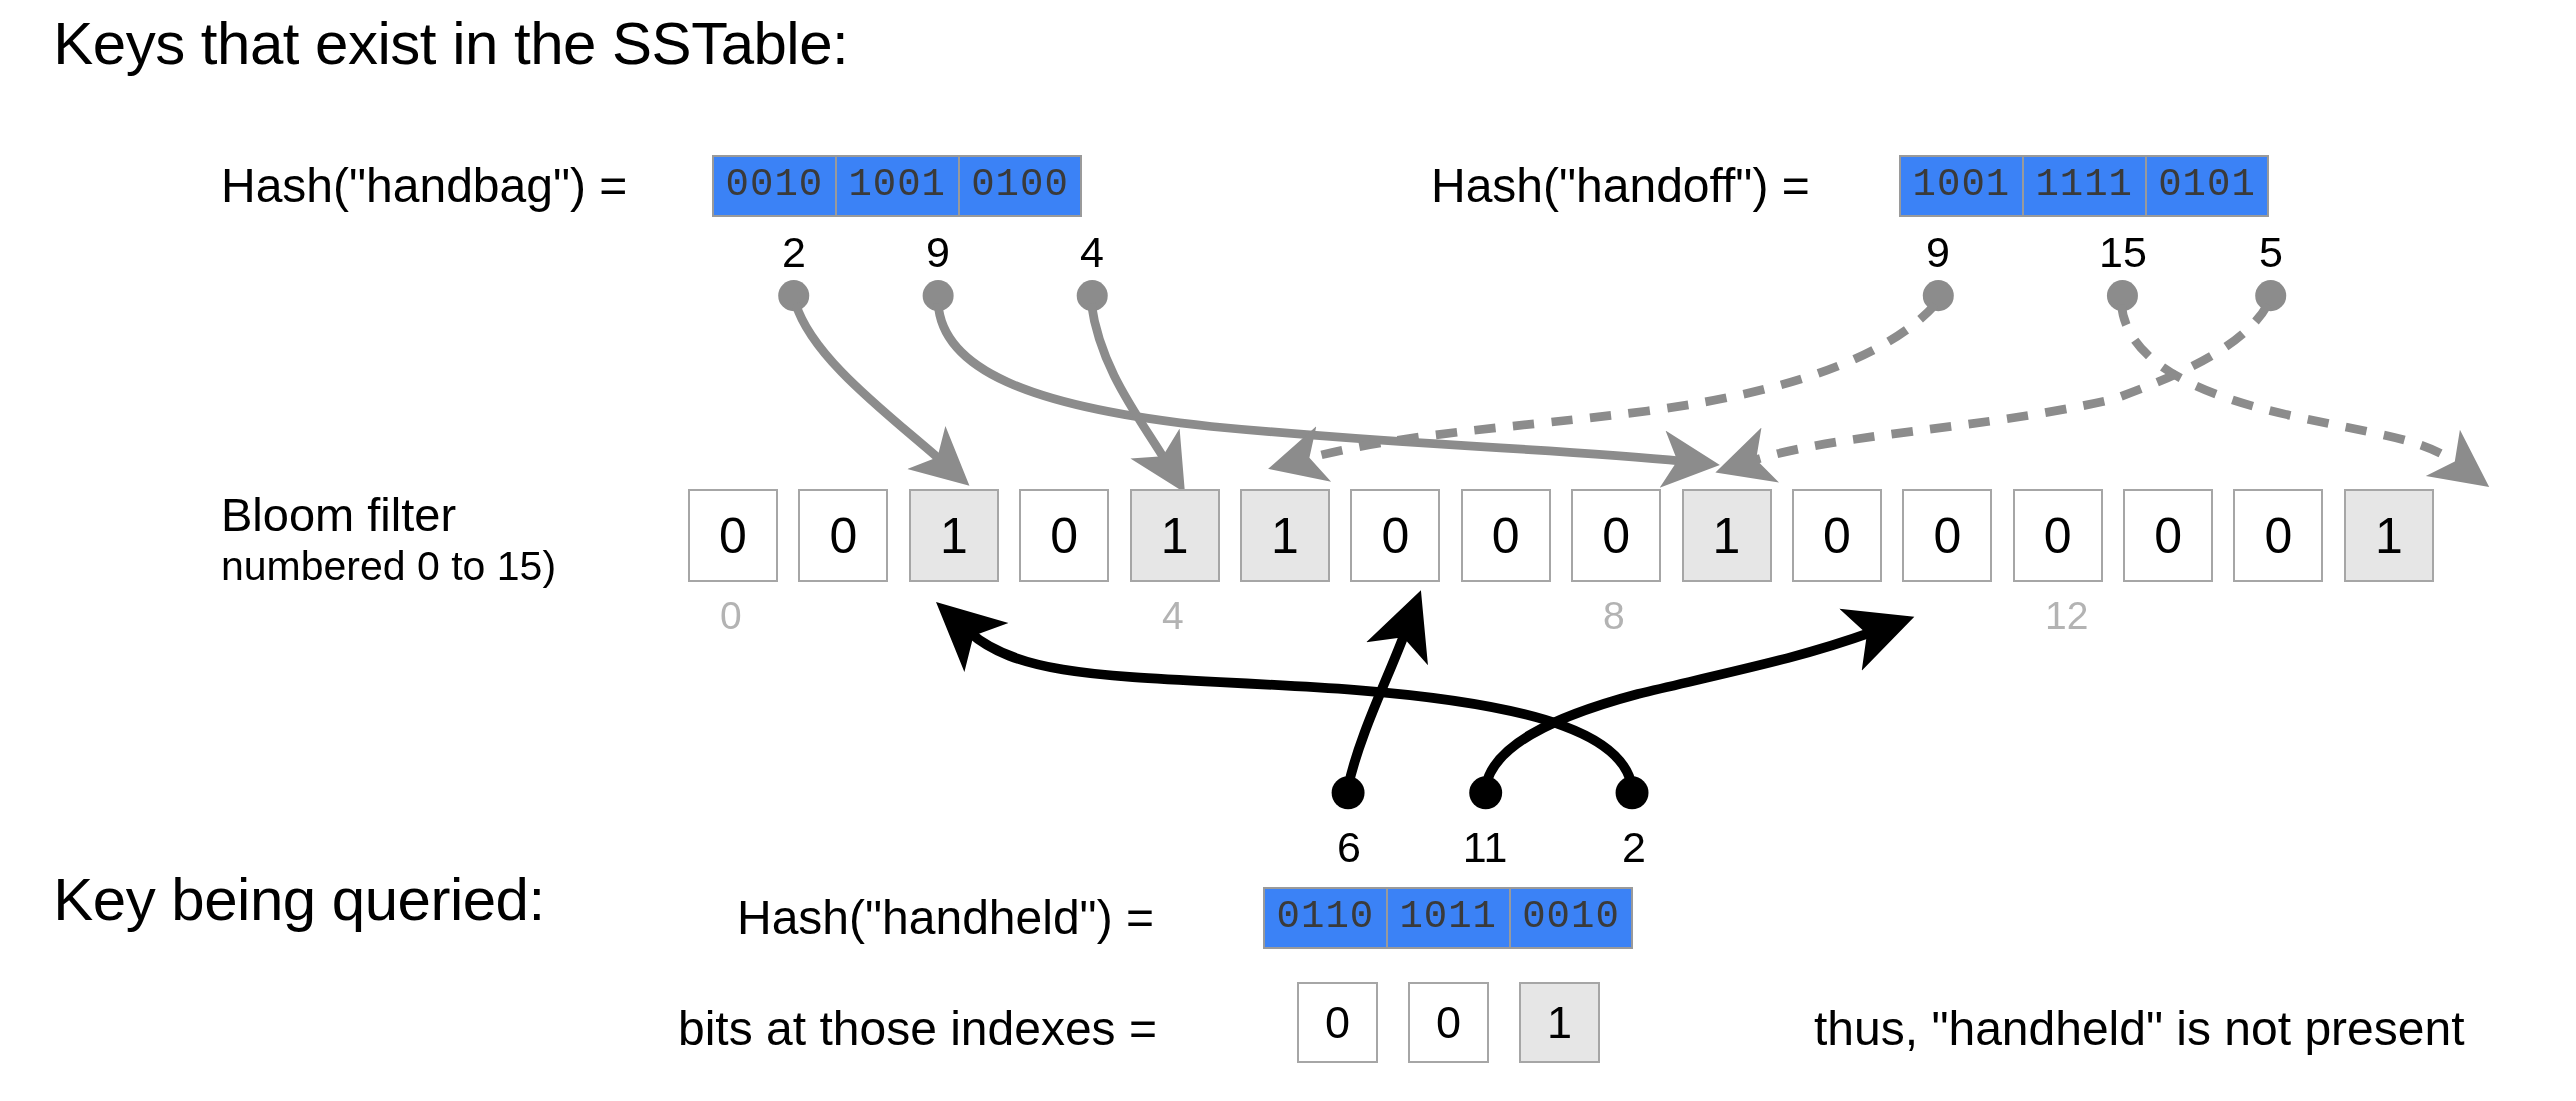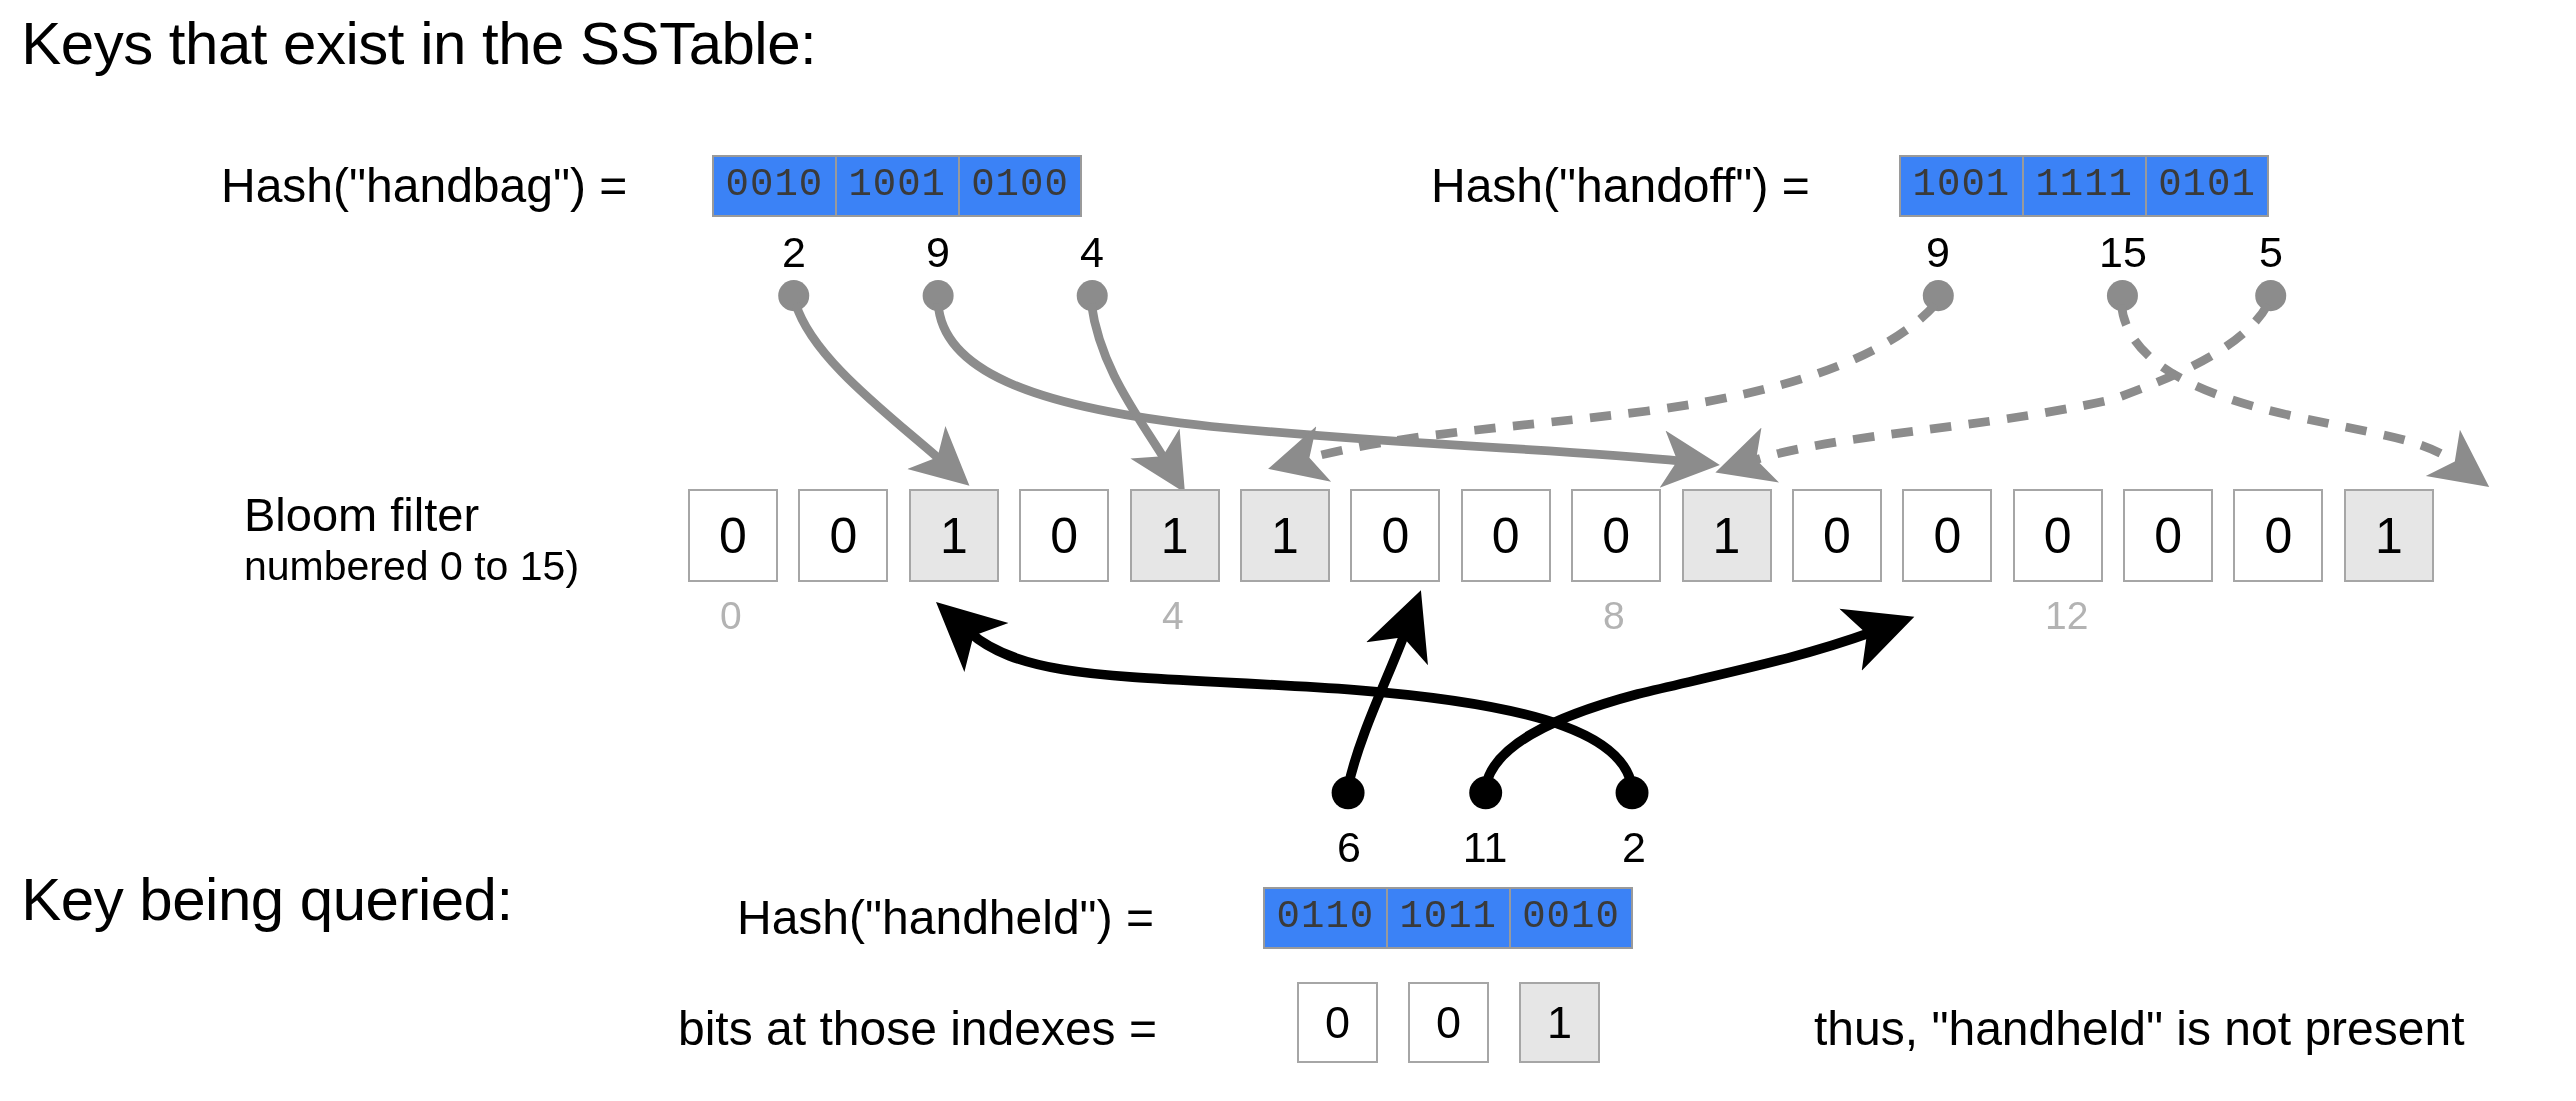--- a/index.html
+++ b/index.html
@@ -17,20 +17,21 @@
     overflow: hidden;
   }
   .abs { position: absolute; }
 
   
   .heading {
     font-size: 60px;
     letter-spacing: -0.5px;
     white-space: nowrap;
     line-height: 1;
+    margin-left: 32px;
   }
 
   .label-mid {
     font-size: 48px;
     white-space: nowrap;
     line-height: 1;
   }
 
   .bloom-label {
     font-size: 41px;
@@ -197,21 +198,21 @@
   <div class="abs hashbox" style="left:1899px; top:155px;">
     <div class="cell">1001</div>
     <div class="cell">1111</div>
     <div class="cell">0101</div>
   </div>
 
   <div class="abs idxnum" style="left:1909px; top:231px; width:58px;">9</div>
   <div class="abs idxnum" style="left:2086px; top:231px; width:74px;">15</div>
   <div class="abs idxnum" style="left:2242px; top:231px; width:58px;">5</div>
 
-  <div class="abs bloom-label" style="left:221px; top:487px;margin-left:23px;">
+  <div class="abs bloom-label" style="left:221px; top:487px;">
     <div class="big">Bloom filter</div>
     <div>numbered 0 to 15)</div>
   </div>
 
   <div class="abs bitrow" id="bit-row" style="left:688px; top:489px;">
       <div class="bitbox">0</div>
       <div class="bitbox">0</div>
       <div class="bitbox on">1</div>
       <div class="bitbox">0</div>
       <div class="bitbox on">1</div>

